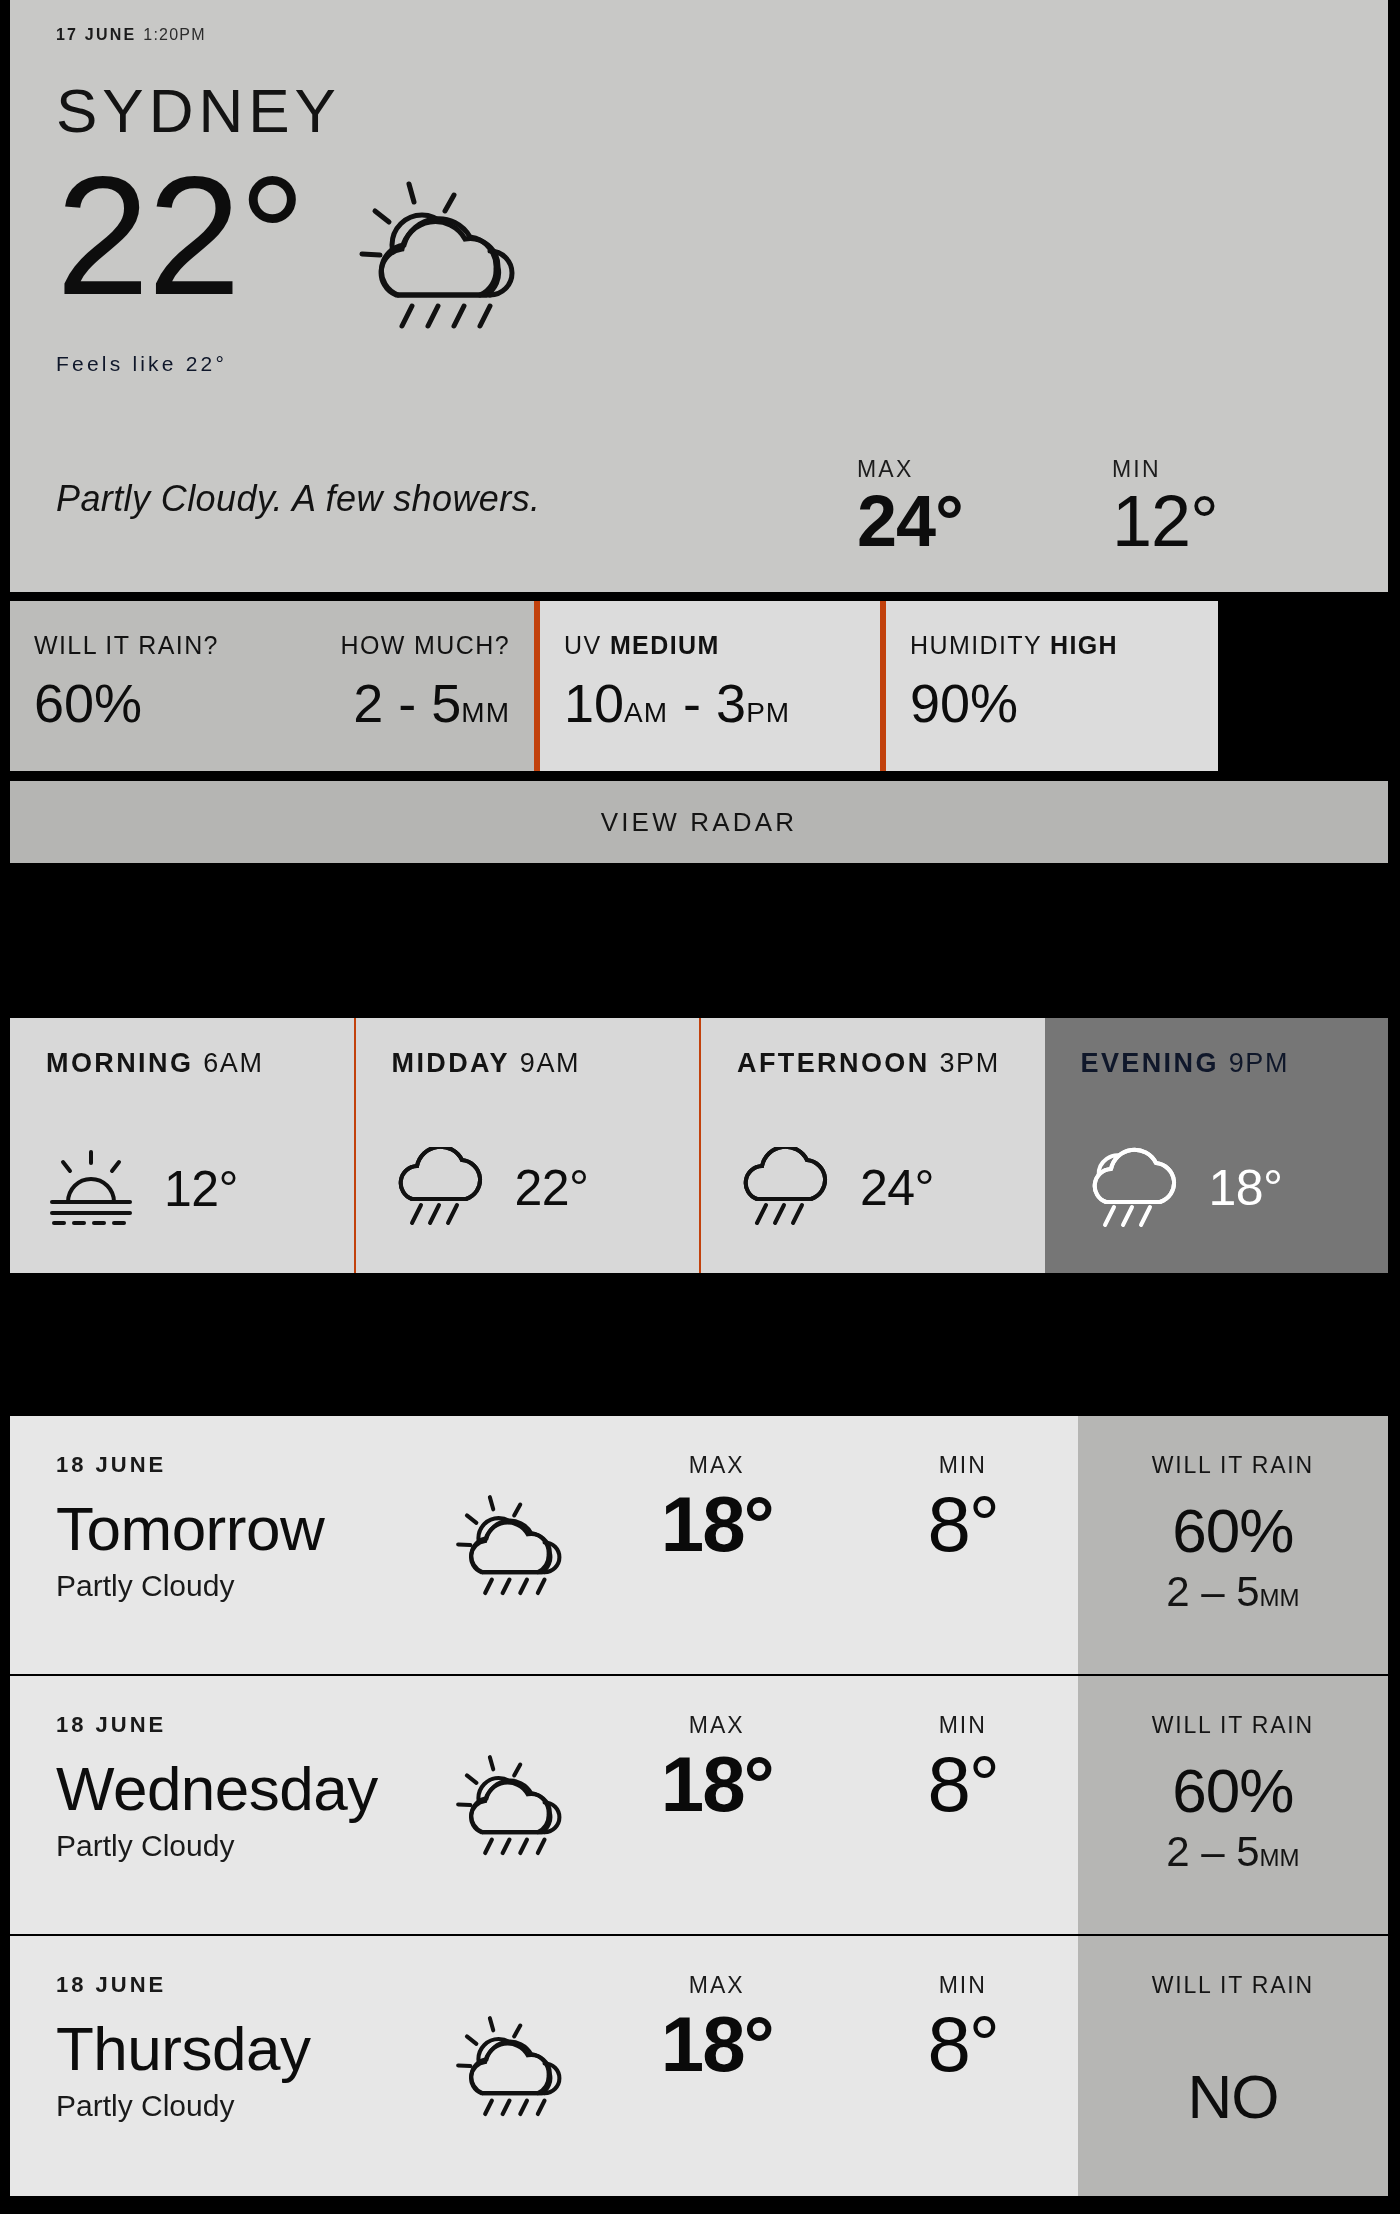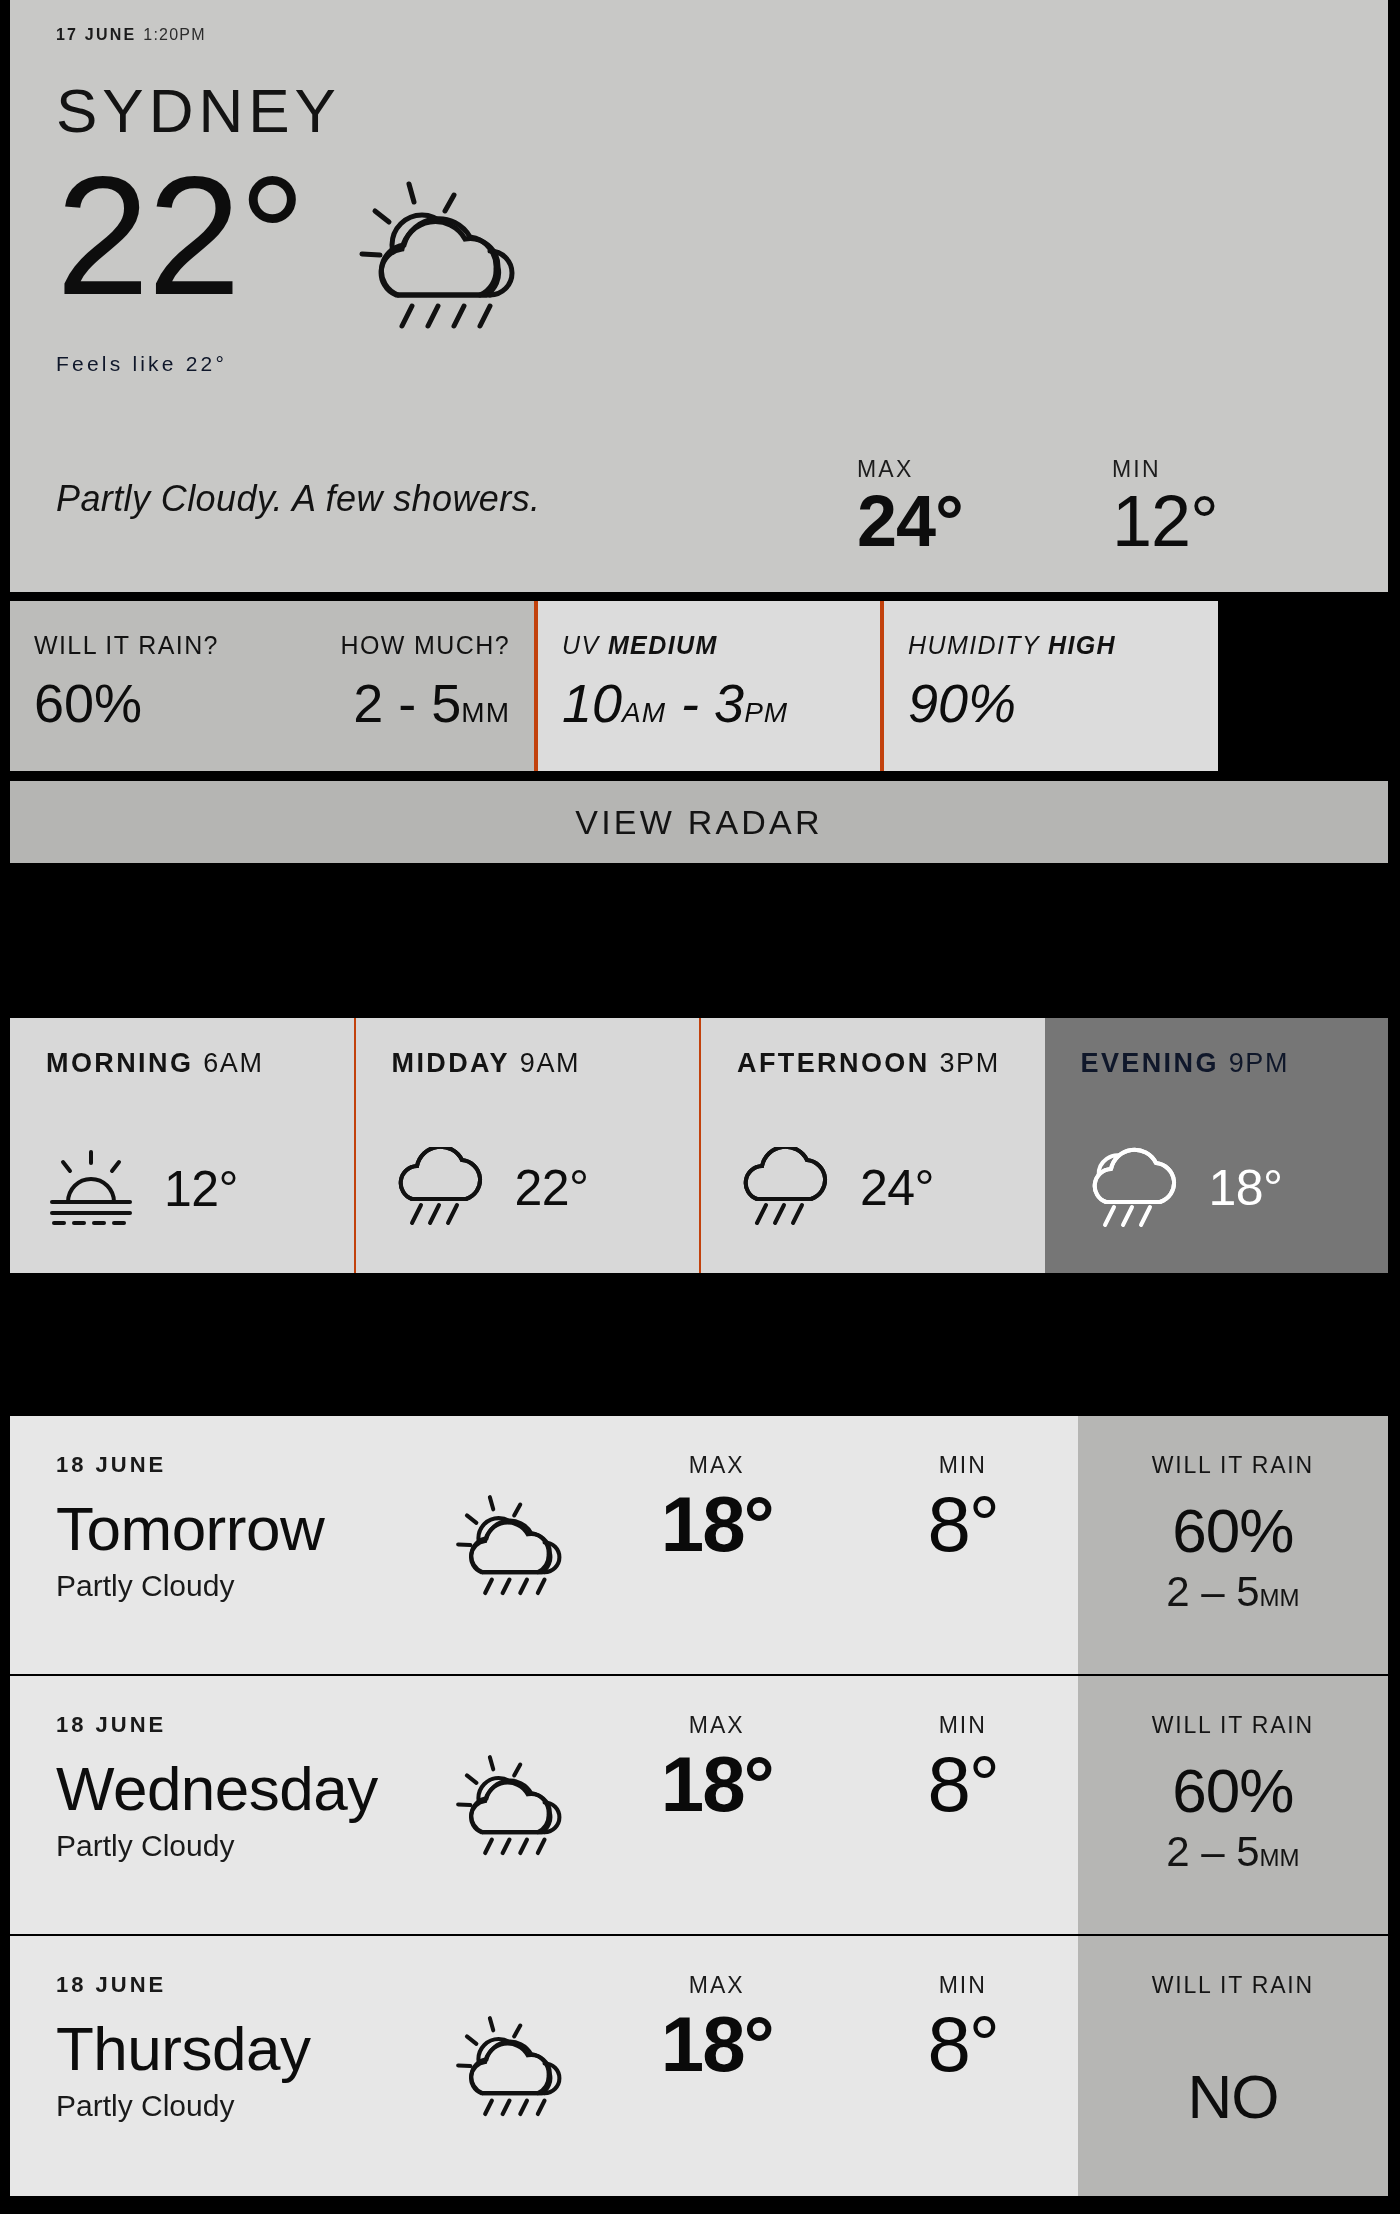--- a/index.html
+++ b/index.html
@@ -101,21 +101,21 @@
     position: absolute;
     left: 10px; top: 601px;
     width: 1378px; height: 170px;
     display: flex;
   }
   .stat-cell {
     height: 170px;
     padding: 30px 24px 0 24px;
   }
   .stat-cell.dark { background:#bcbcba; }
-  .stat-cell.light { background:#dcdcdc; border-left: 4px solid #c2410c; font-style: italic; }
+  .stat-cell.light { background:#dcdcdc; border-left: 6px solid #c2410c; }
   .stat-cell.c1 { width: 278px; }
   .stat-cell.c2 { width: 246px; }
   .stat-cell.c3 { width: 346px; }
   .stat-cell.c4 { width: 338px; }
   .stat-spacer { flex: 1; background:#000; }
   .stat-label {
     font-size: 25px;
     letter-spacing: 1.4px;
     color: #121212;
     font-weight: 400;
@@ -134,21 +134,21 @@
   .stat-cell.c2 .stat-value,
   .stat-cell.c2 .stat-label { text-align: right; }
 
   
   .radar-bar {
     position: absolute;
     left: 10px; top: 781px;
     width: 1378px; height: 82px;
     background: #b5b5b3;
     display: flex; align-items: center; justify-content: center;
-    font-size: 34px;
+    font-size: 26px;
     letter-spacing: 3.2px;
     color: #141414;
     font-weight: 400;
   }
 
   
   .hourly-strip {
     position: absolute;
     left: 10px; top: 1018px;
     width: 1378px; height: 255px;

